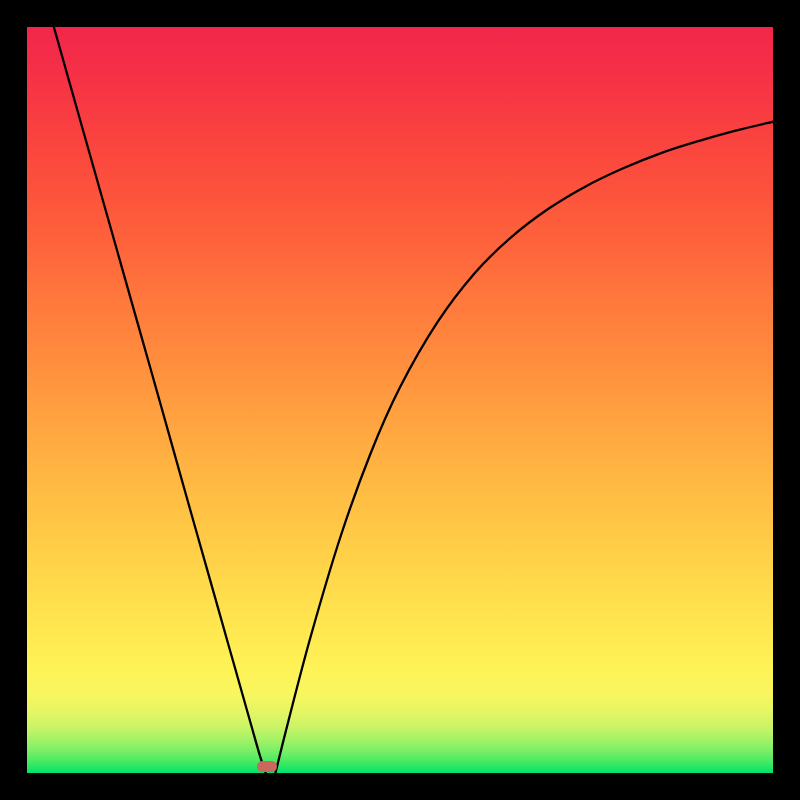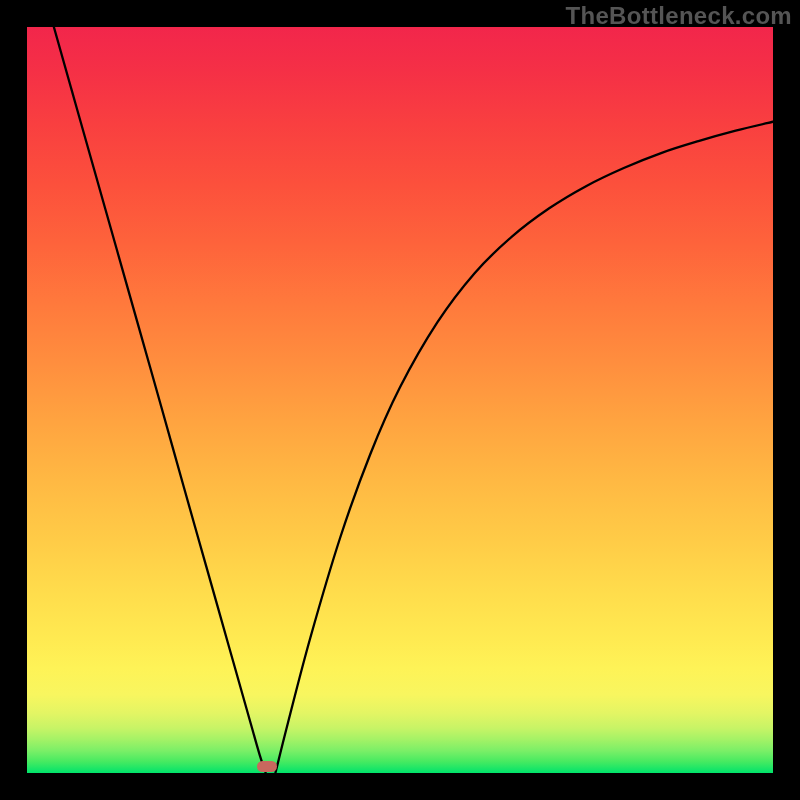--- a/index.html
+++ b/index.html
@@ -77,21 +77,20 @@
     height: 11px;
     background: #C9685E;
     border-radius: 6px;
     z-index: 5;
   }
 </style>
 </head>
 <body>
 
 <div class="frame">
-  <div class="watermark">TheBottleneck.com</div>
 
   <div class="plot-outer">
     <div class="plot-inner"></div>
 
     <svg class="curve" viewBox="0 0 746 746" preserveAspectRatio="none">
       <path id="curve-left" fill="none" stroke="#000000" stroke-width="2.3" stroke-linecap="round" d="M26.86 0.00 C30.08 11.41, 37.51 37.76, 44.76 63.41 C52.01 89.06, 59.08 114.02, 67.14 142.49 C75.20 170.95, 81.46 193.09, 89.52 221.56 C97.58 250.03, 103.84 272.17, 111.90 300.64 C119.96 329.11, 126.22 351.11, 134.28 379.71 C142.34 408.32, 148.60 430.93, 156.66 459.54 C164.72 488.14, 170.98 510.14, 179.04 538.61 C187.10 567.08, 193.36 589.22, 201.42 617.69 C209.48 646.16, 218.16 676.89, 223.80 696.76 C229.44 716.64, 230.07 719.23, 232.75 728.10 C235.44 736.96, 237.65 742.78, 238.72 746.00"></path>
       <path id="curve-right" fill="none" stroke="#000000" stroke-width="2.3" stroke-linecap="round" d="M248.42 746.00 C250.70 736.87, 254.79 719.71, 261.10 695.27 C267.41 670.83, 274.08 643.53, 283.48 610.23 C292.88 576.93, 302.58 543.16, 313.32 510.26 C324.06 477.37, 332.42 454.45, 343.16 427.46 C353.90 400.47, 360.91 384.09, 373.00 360.32 C385.09 336.55, 396.87 315.96, 410.30 295.42 C423.73 274.87, 434.17 261.62, 447.60 246.18 C461.03 230.74, 471.47 221.31, 484.90 209.63 C498.33 197.94, 508.77 190.41, 522.20 181.28 C535.63 172.15, 546.07 166.15, 559.50 158.90 C572.93 151.65, 583.37 146.90, 596.80 140.99 C610.23 135.09, 620.67 130.91, 634.10 126.07 C647.53 121.24, 657.97 118.17, 671.40 114.14 C684.83 110.11, 695.27 107.19, 708.70 103.69 C722.13 100.20, 739.29 96.35, 746.00 94.74"></path>
     </svg>
 
     <div class="nub" id="nub" style="left: 230.212px; top: 733.54px;"></div>

